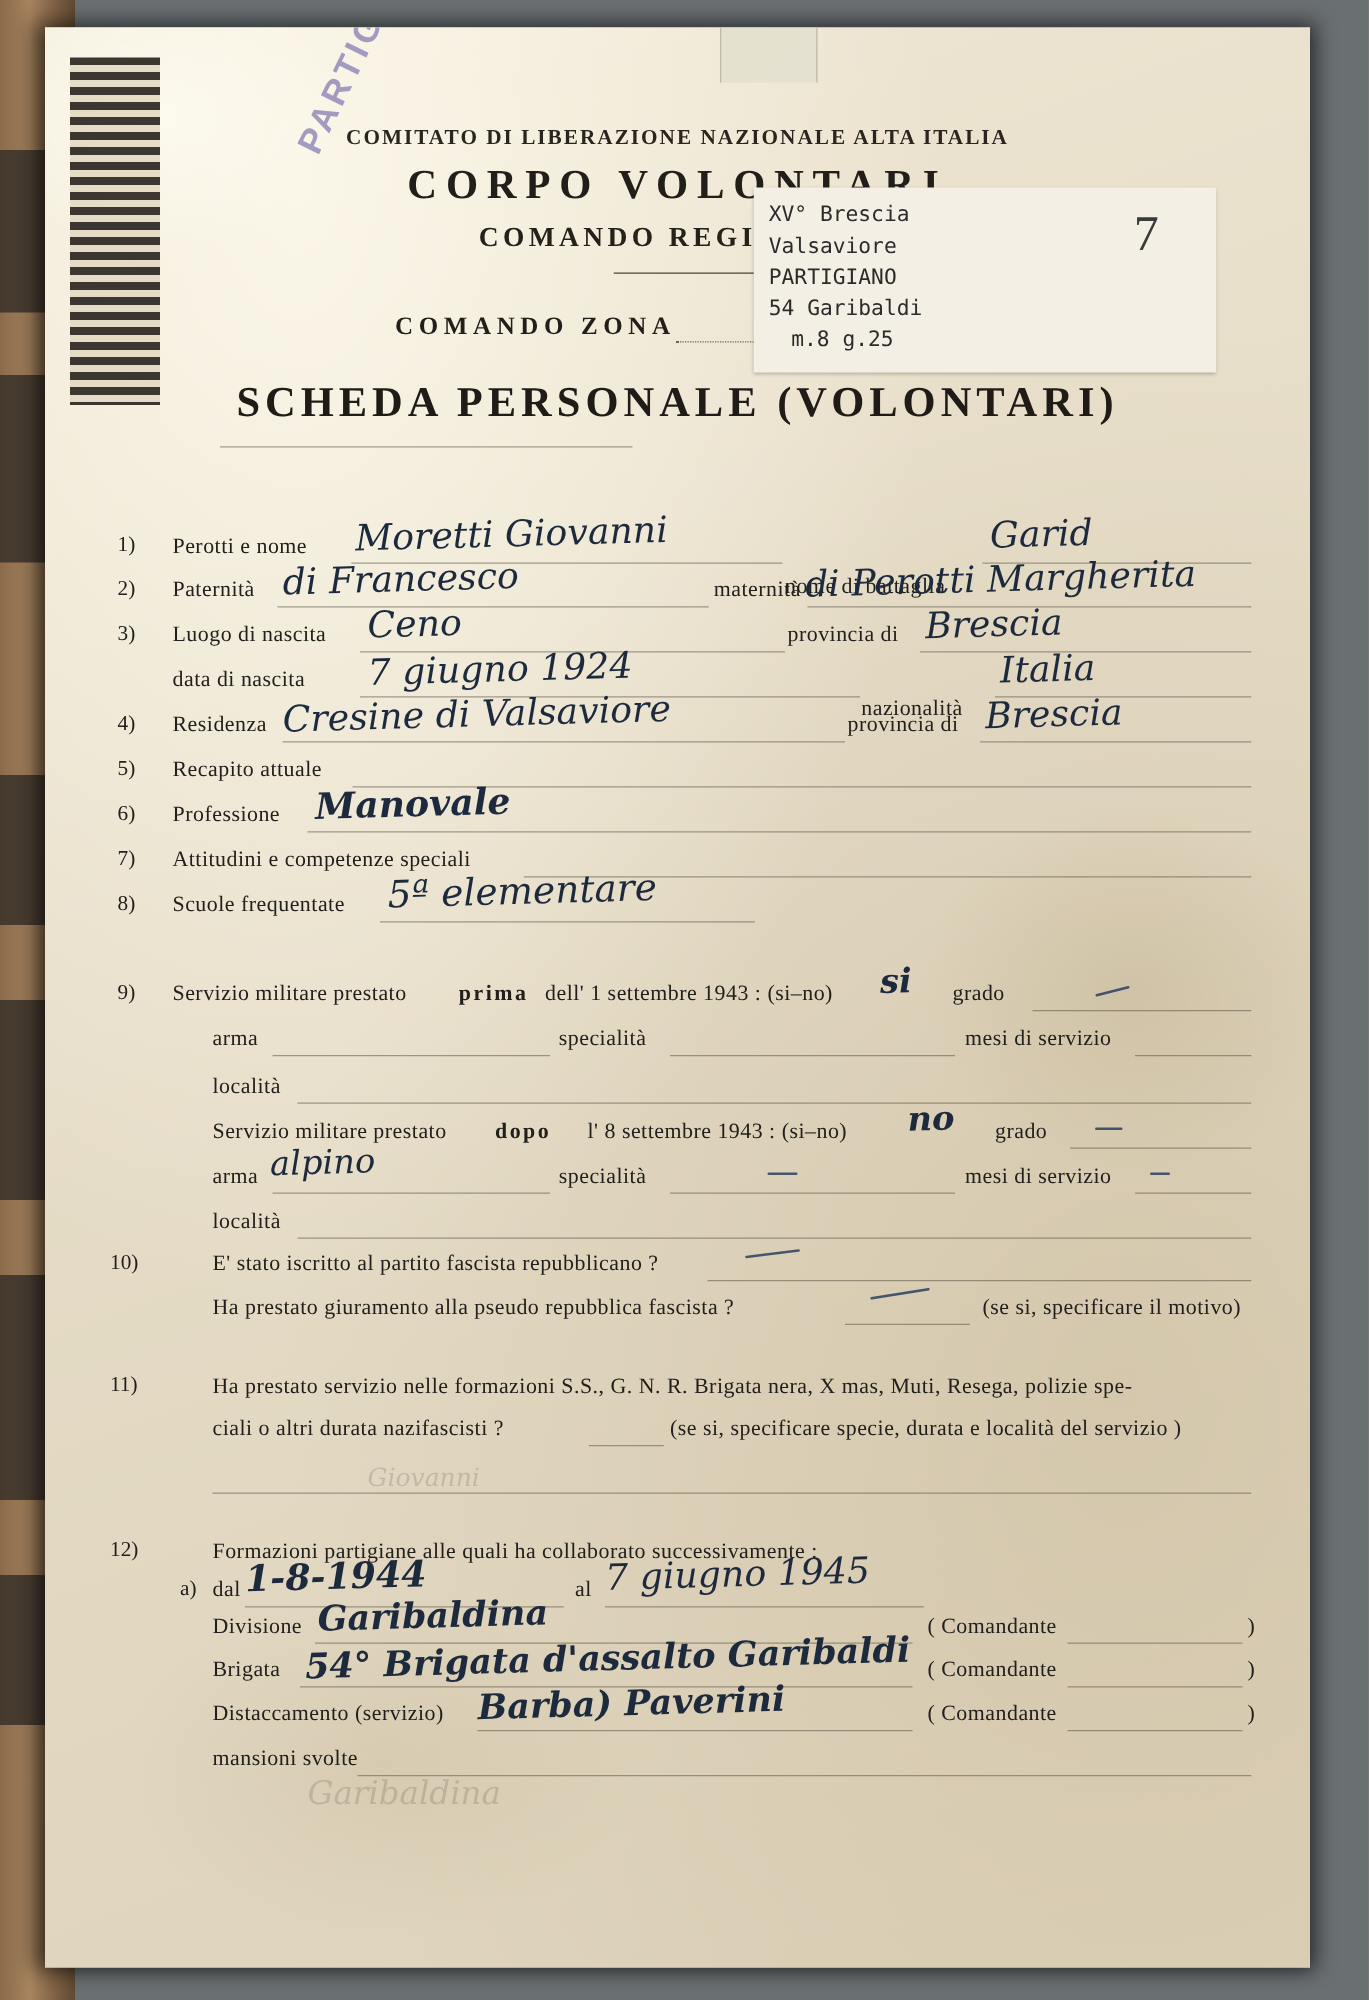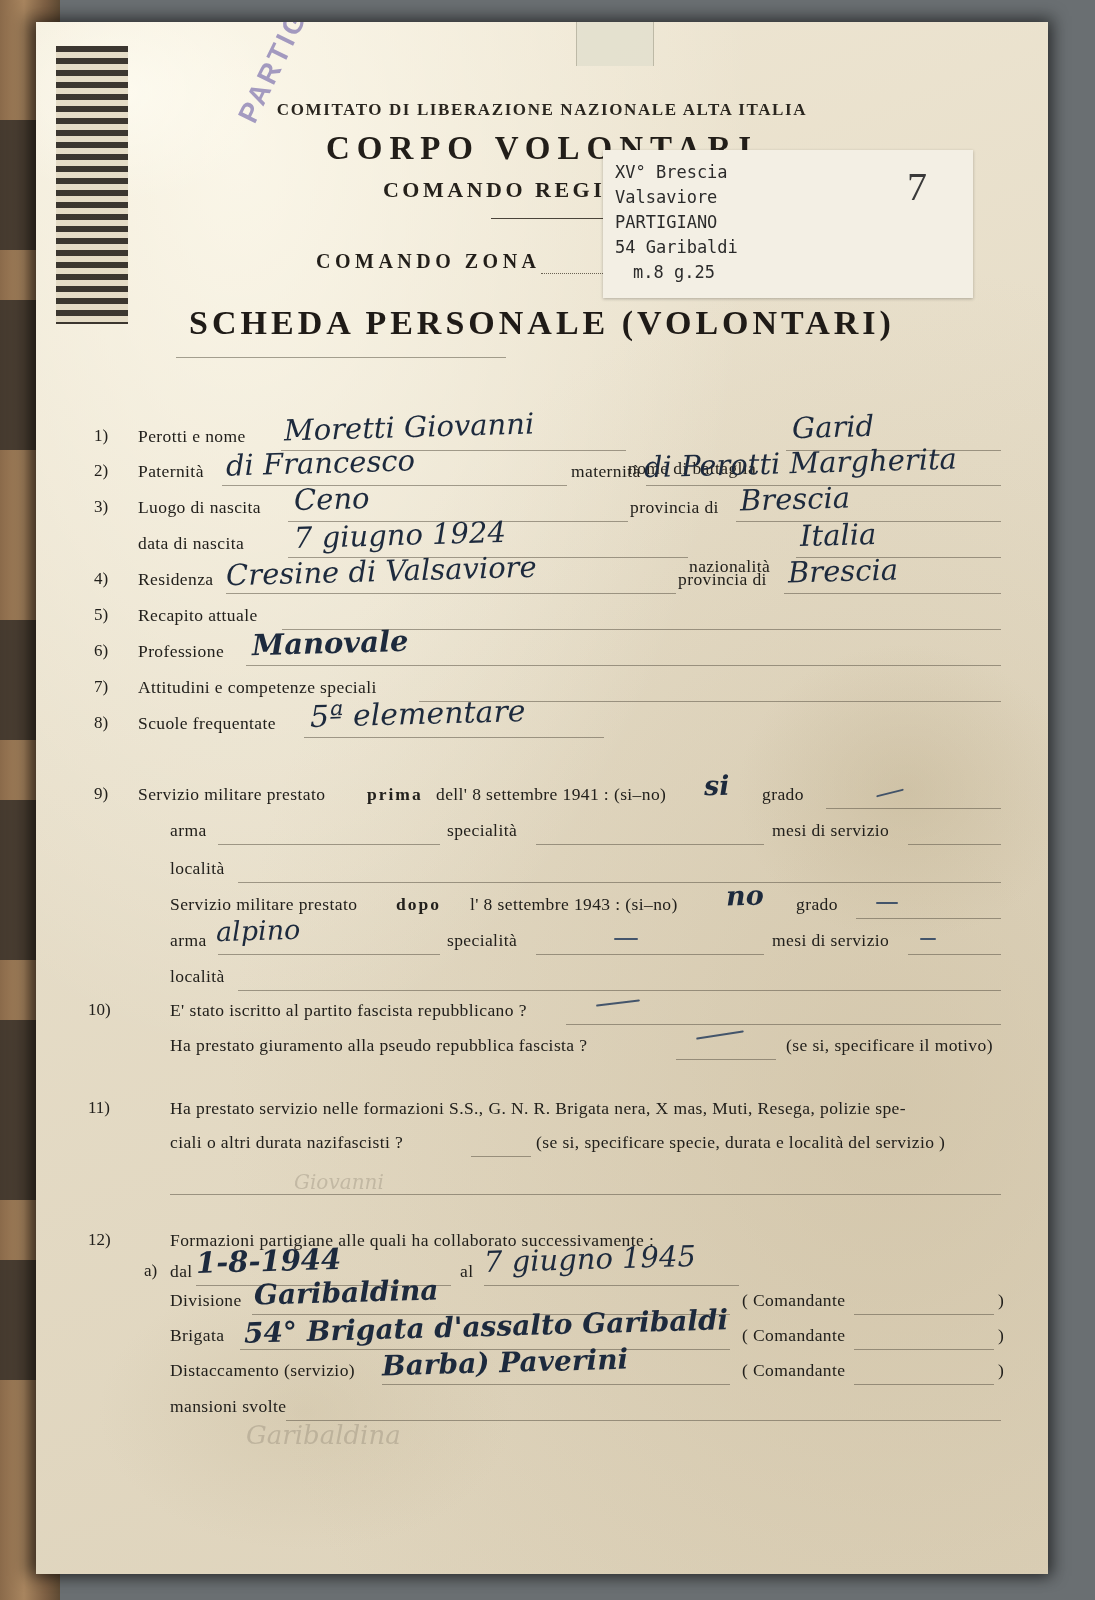--- a/index.html
+++ b/index.html
@@ -225,21 +225,21 @@
     <div class="line" style="left:383px;top:679px;width:582px;"></div>
 
     <div class="num" style="left:58px;top:691px;">8)</div>
     <div class="row lbl" style="left:102px;top:691px;">Scuole  frequentate</div>
     <div class="line" style="left:268px;top:715px;width:300px;"></div>
     <div class="hw" style="left:274px;top:674px;font-size:30px;">5ª elementare</div>
 
     <div class="num" style="left:58px;top:762px;">9)</div>
     <div class="row lbl" style="left:102px;top:762px;">Servizio  militare  prestato</div>
     <div class="row lbl bold sp" style="left:331px;top:762px;">prima</div>
-    <div class="row lbl" style="left:400px;top:762px;">dell' 8 settembre 1941 : (si–no)</div>
+    <div class="row lbl" style="left:400px;top:762px;">dell' 1 settembre 1943 : (si–no)</div>
     <div class="hw b" style="left:668px;top:748px;font-size:27px;">si</div>
     <div class="row lbl" style="left:726px;top:762px;">grado</div>
     <div class="line" style="left:790px;top:786px;width:175px;"></div>
     <div class="dash" style="left:840px;top:770px;width:28px;transform:rotate(-14deg);"></div>
 
     <div class="row lbl" style="left:134px;top:798px;">arma</div>
     <div class="line" style="left:182px;top:822px;width:222px;"></div>
     <div class="row lbl" style="left:411px;top:798px;">specialità</div>
     <div class="line" style="left:500px;top:822px;width:228px;"></div>
     <div class="row lbl" style="left:736px;top:798px;">mesi di servizio</div>

